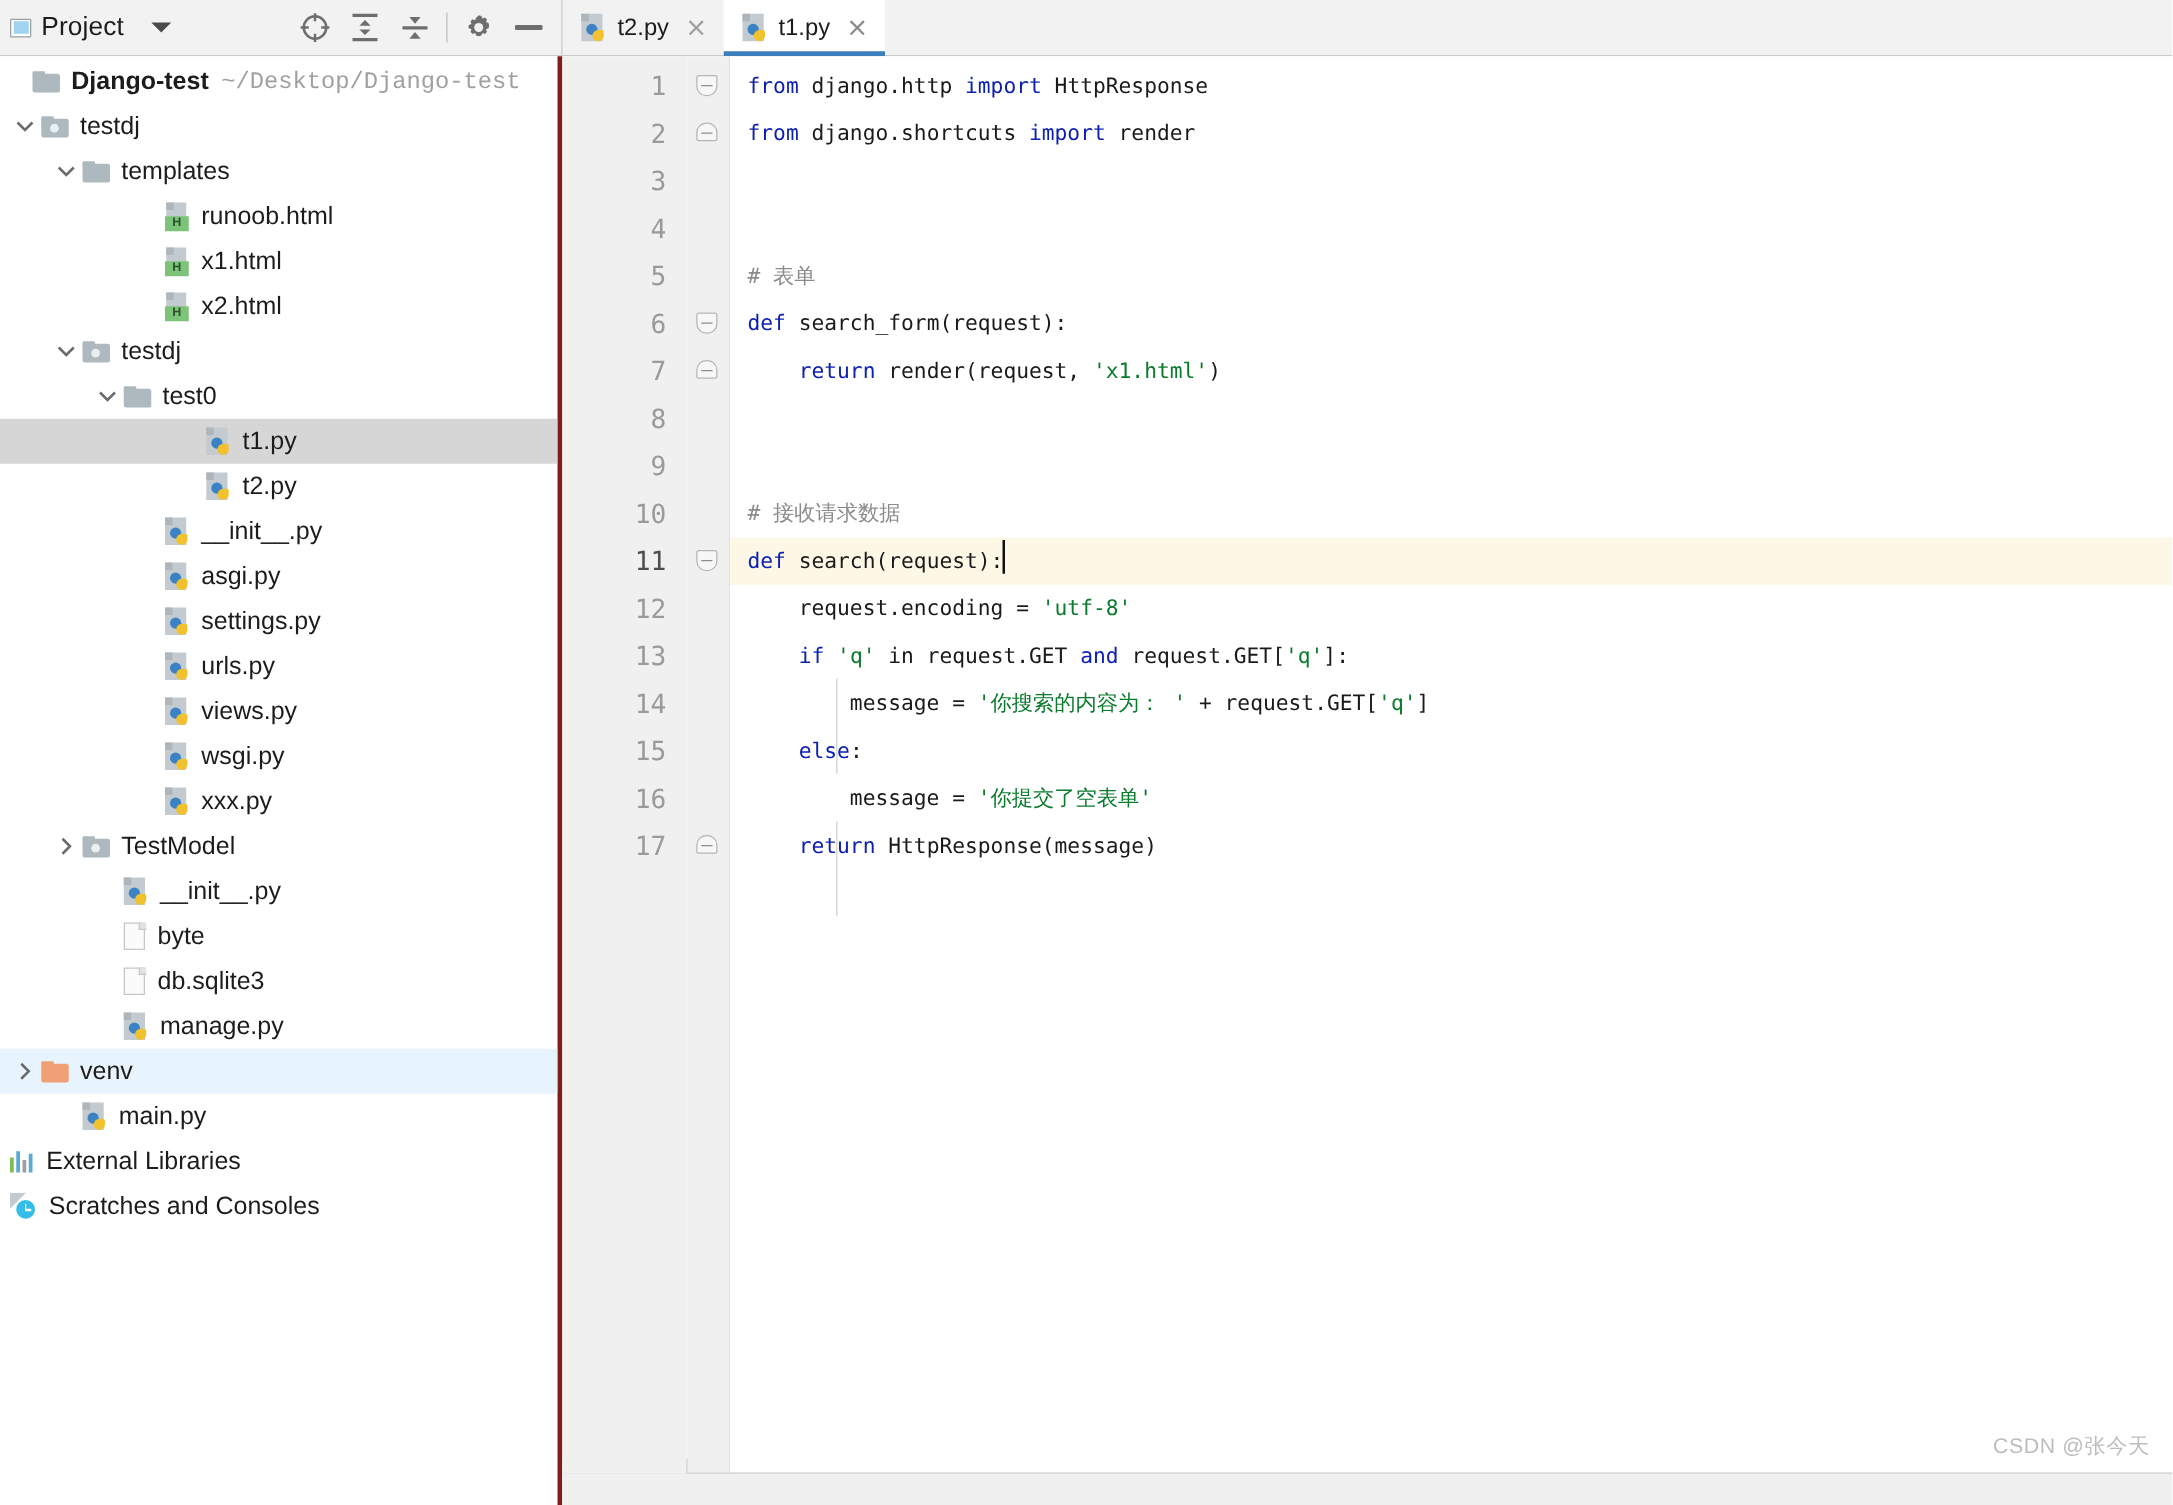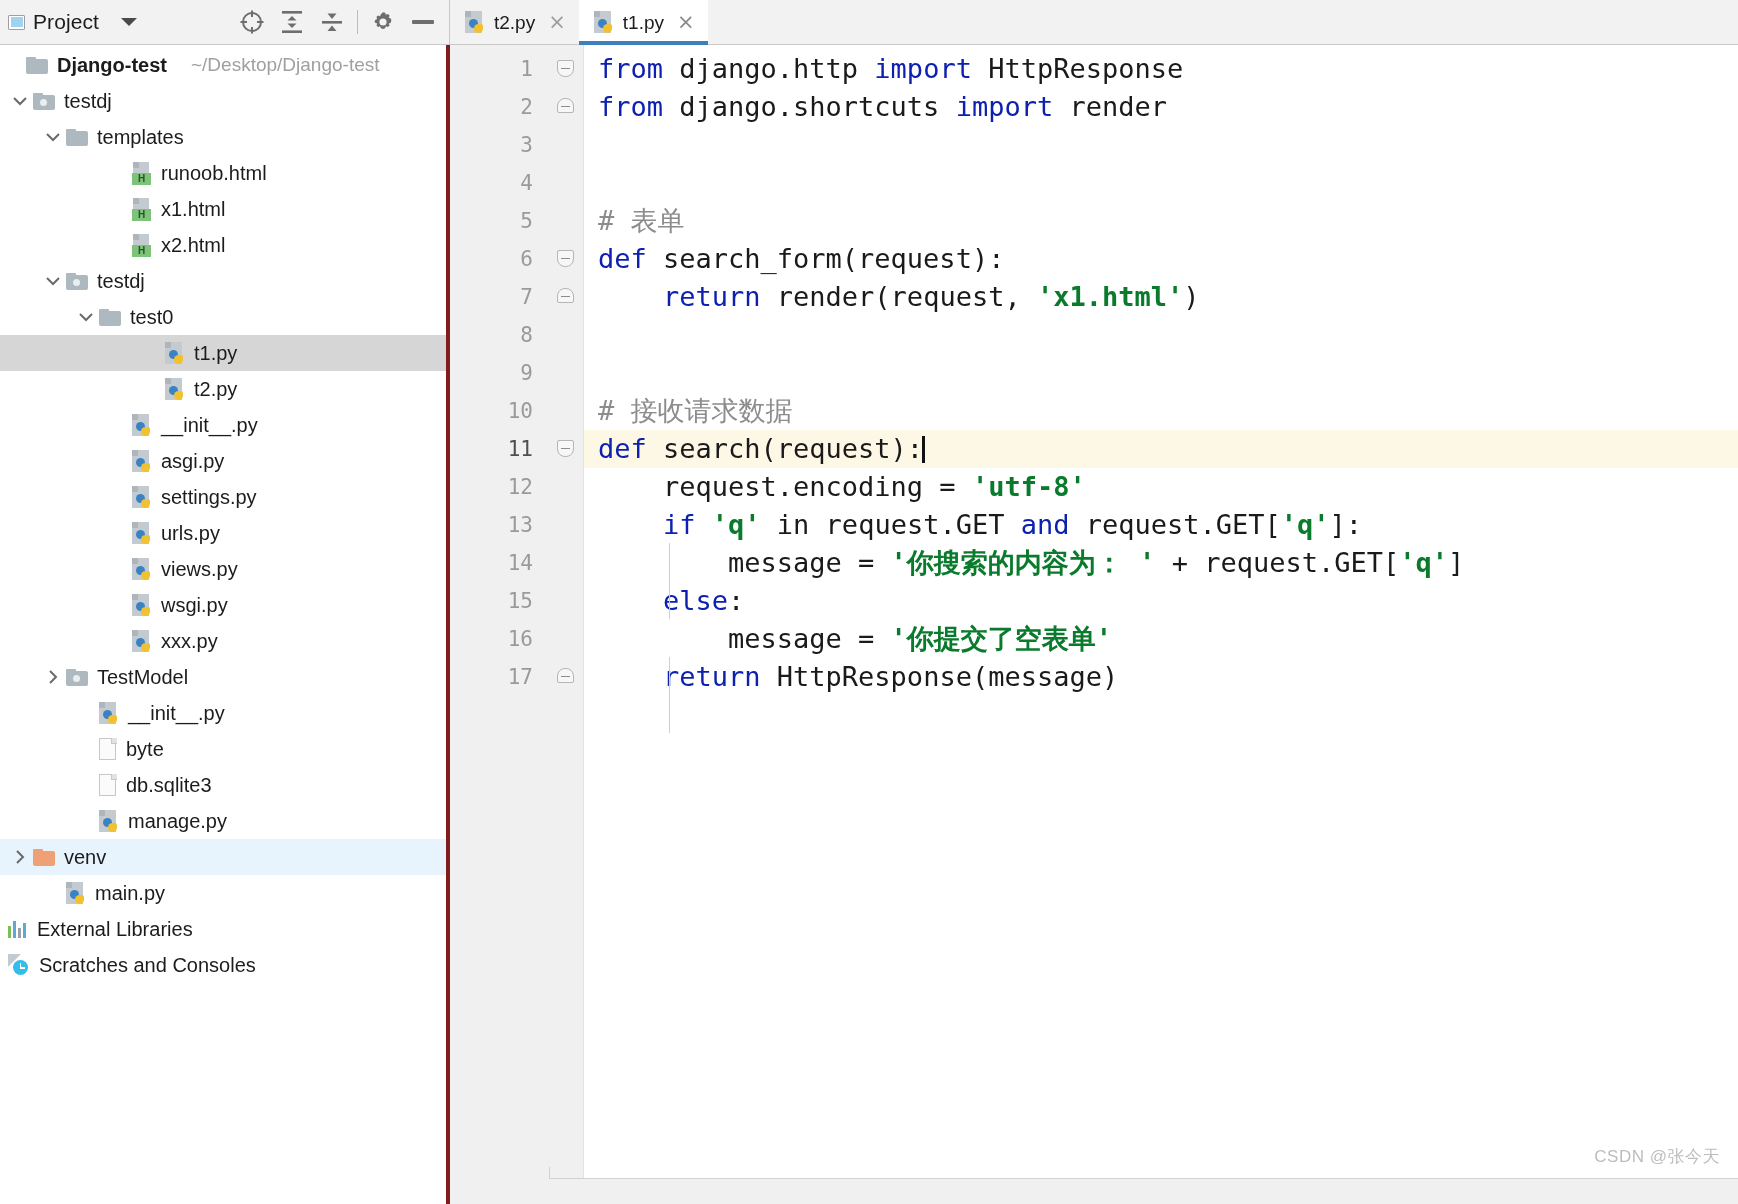--- a/index.html
+++ b/index.html
@@ -123,21 +123,21 @@
   }
   .row.selected { background:#d6d6d6; }
   .row.highlight { background:#e8f4fd; }
   .chev {
     width:26px; flex:0 0 26px; display:flex; align-items:center; justify-content:center;
     color:#6a6a6a; font-size:15px;
   }
   .chev svg { display:block; }
   .row .label { margin-left:9px; }
   .row .label.bold { font-weight:bold; }
-  .row .path { margin-left:24px; color:#a0a0a0; font-size:19px; }
+  .row .path { margin-left:10px; color:#a0a0a0; font-size:19px;font-family:Liberation Mono, monospace; }
 
   
   .libs-icon { width:20px; height:18px; flex:0 0 20px; display:flex; align-items:flex-end; gap:2px; }
   .libs-icon i { display:block; width:3px; background:#9aa0a6; }
   .libs-icon i:nth-child(1){height:12px;background:#7bbf57;}
   .libs-icon i:nth-child(2){height:17px;background:#5aa9d6;}
   .libs-icon i:nth-child(3){height:10px;background:#9aa0a6;}
   .libs-icon i:nth-child(4){height:15px;background:#5aa9d6;}
   
   .scratch-icon { position:relative; width:22px; height:22px; flex:0 0 22px; }
@@ -174,26 +174,26 @@
     position:absolute; left:7px; top:10px; width:17px; height:17px;
     border:1.4px solid #b5b5b5; background:#f7f7f7;
   }
   .fold-mark.start { border-radius:2px 2px 8px 8px; }
   .fold-mark.end   { border-radius:8px 8px 2px 2px; height:15px; }
   .fold-mark:before {
     content:""; position:absolute; left:3px; top:6.5px; width:9px; height:1.6px; background:#8d8d8d;
   }
   .code {
     flex:1 1 auto; padding-top:5px; min-width:0; position:relative;
-    font-family:"DejaVu Sans Mono", monospace; font-size:27px;
+    font-family:"DejaVu Sans Mono", monospace; font-size:17px;
   }
   .code .cl { height:38px; line-height:38px; white-space:pre; padding-left:14px; position:relative; }
   .code .cl.cur { background:#fdf8e6; }
   .kw  { color:#0d20b0; }
-  .str { color:#0a7a2c; font-weight:bold; }
+  .str { color:#0a7a2c; font-weight:normal; }
   .cmt { color:#8c8c8c; }
   .txt { color:#1a1a1a; }
   .caret-bar {
     display:inline-block; width:2.5px; height:27px; background:#111; vertical-align:-5px;
     margin-left:-1px;
   }
   .indent-guide {
     position:absolute; top:0; bottom:0; width:1px; background:#cfcfcf;
   }
   

